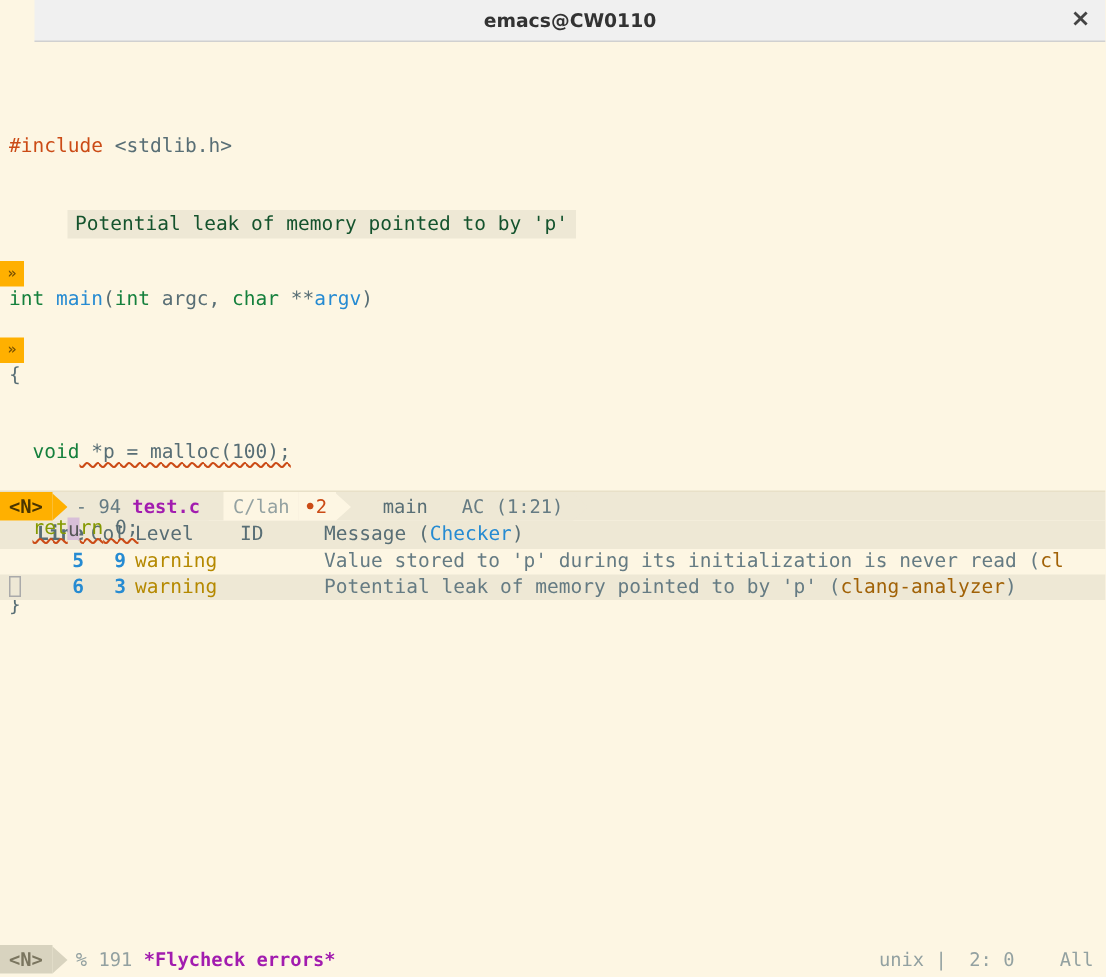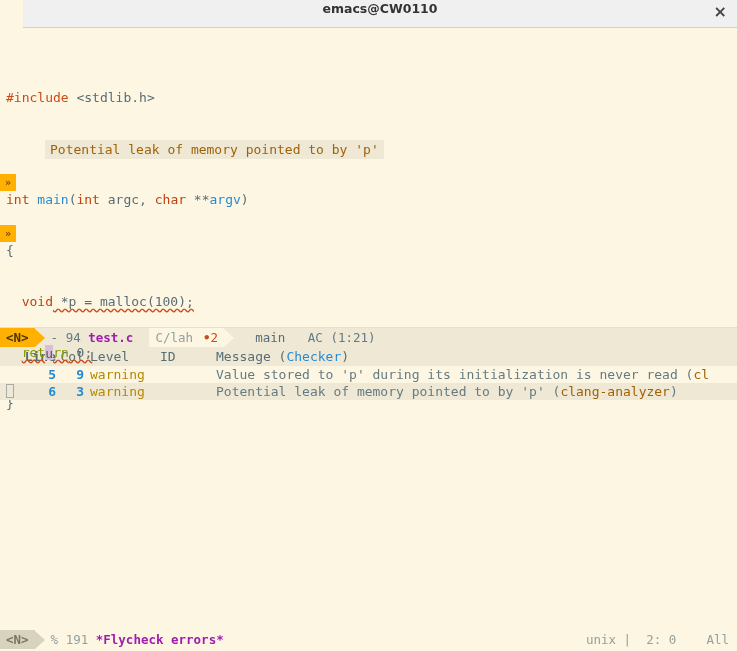--- a/index.html
+++ b/index.html
@@ -9,20 +9,21 @@
     font-size: 13px;
     line-height: 17px;
     background: #fdf6e3;
     color: #586e75;
   }
   .titlebar {
     height: 28px;
     background: #f0f0f0;
     border-bottom: 1px solid #d0d0d0;
     display: flex;
+    align-items: center;
     justify-content: center;
     position: relative;
     font-family: "DejaVu Sans", sans-serif;
     font-weight: bold;
     color: #333;
     font-size: 12.5px;
     margin-left: 23px;
   }
   .titlebar .close {
     position: absolute;
@@ -50,40 +51,40 @@
     background: #ffb000;
     color: #7a5200;
     font-size: 10px;
     height: 17px;
     line-height: 17px;
     text-align: center;
     font-weight: bold;
   }
   .cm-preproc { color: #cb4b16; }
   .cm-include { color: #586e75; }
-  .cm-type    { color: #c2410c; }
+  .cm-type    { color: #15803d; }
   .cm-func    { color: #268bd2; }
   .cm-var     { color: #268bd2; }
   .cm-kw      { color: #859900; }
   .cm-punct   { color: #586e75; }
   .warn-ul    { text-decoration: underline wavy #cb4b16; text-underline-offset: 2px; text-align: right; }
   .cursor-box {
     display: inline-block;
     background: #d8bfd8;
     color: #555;
     width: 8px;
     height: 15px;
     vertical-align: text-bottom;
   }
   .tooltip {
     position: absolute;
     left: 45px;
     top: calc(10px + 6*17px);
     background: #eee8d5;
-    color: #a16207;
+    color: #14532d;
     padding: 1px 5px;
     font-family: inherit;
     text-align: center;
   }
 
   .modeline {
     display: flex;
     align-items: center;
     height: 19px;
     font-size: 12.5px;

